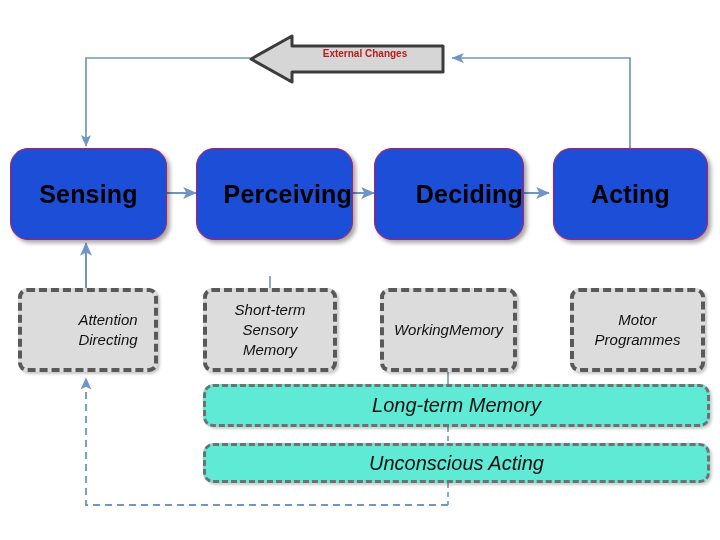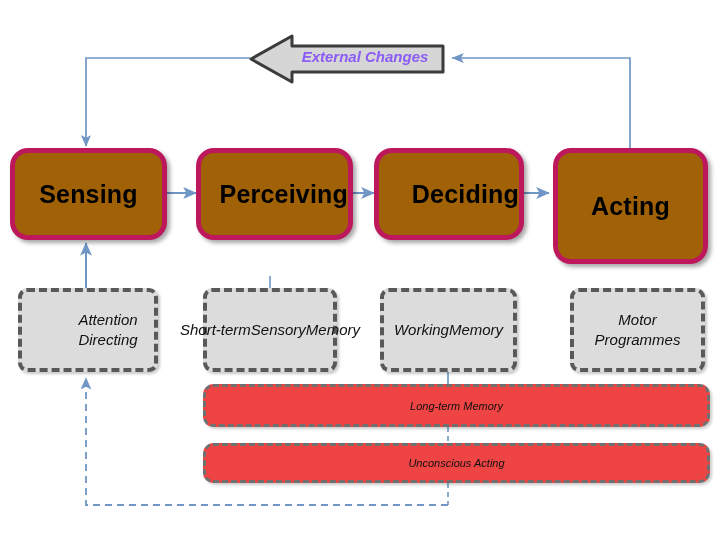--- a/index.html
+++ b/index.html
@@ -37,22 +37,22 @@
     box-sizing: border-box;
     display: flex;
     align-items: center;
     justify-content: center;
     text-align: center;
     z-index: 2;
   }
 
   
   .stage-box {
-    background: #a16207;
-    border: 5px solid #be185d;
+    background: #1d4ed8;
+    border: 1px solid #be185d;
     border-radius: 18px;
     box-shadow: 3px 3px 4px rgba(0,0,0,0.35);
     font-weight: bold;
     font-size: 25px;
     color: #000000;
     letter-spacing: 0.2px;
   }
 
   
   .memory-box {
@@ -61,48 +61,47 @@
     border-radius: 9px;
     box-shadow: 2px 2px 3px rgba(0,0,0,0.22);
     font-style: italic;
     font-size: 15px;
     color: #111111;
     line-height: 1.35;
   }
 
   
   .memory-bar {
-    background: #ef4444;
+    background: #5eead4;
     border: 3px dashed #707070;
     border-radius: 10px;
     box-shadow: 2px 2px 3px rgba(0,0,0,0.20);
     font-style: italic;
-    font-size: 11px;
+    font-size: 20px;
     color: #111111;
   }
 
   
   #external-changes-arrow {
     position: absolute;
     left: 248px;
     top: 33px;
     width: 198px;
     height: 52px;
     z-index: 3;
   }
   #external-changes-label {
     position: absolute;
     left: 290px;
     top: 48px;
     width: 150px;
     text-align: center;
-    font-style: italic;
     font-weight: bold;
-    font-size: 15px;
-    color: #8b5cf6;
+    font-size: 10px;
+    color: #b91c1c;
     z-index: 4;
     white-space: nowrap;
   }
 
   .nowrap { white-space: nowrap; }
 </style>
 </head>
 <body>
 
 <div id="diagram-canvas">
@@ -166,30 +165,30 @@
   </div>
 
   <div class="node stage-box" style="left:196px; top:148px; width:157px; height:92px;justify-content:flex-end;">
     <span>Perceiving</span>
   </div>
 
   <div class="node stage-box" style="left:374px; top:148px; width:150px; height:92px;justify-content:flex-end;">
     <span>Deciding</span>
   </div>
 
-  <div class="node stage-box" style="left:553px; top:148px; width:155px; height:116px;">
+  <div class="node stage-box" style="left:553px; top:148px; width:155px; height:92px;">
     <span>Acting</span>
   </div>
 
   <div class="node memory-box" style="left:18px; top:288px; width:140px; height:84px; flex-direction:column;padding-left:40px;">
     <span class="nowrap">Attention</span>
     <span class="nowrap">Directing</span>
   </div>
 
-  <div class="node memory-box" style="left:203px; top:288px; width:134px; height:84px; flex-direction:row;">
+  <div class="node memory-box" style="left:203px; top:288px; width:134px; height:84px; flex-direction:column;">
     <span class="nowrap">Short-term</span>
     <span class="nowrap">Sensory</span>
     <span class="nowrap">Memory</span>
   </div>
 
   <div class="node memory-box" style="left:380px; top:288px; width:137px; height:84px; flex-direction:row;">
     <span class="nowrap">Working</span>
     <span class="nowrap">Memory</span>
   </div>
 

